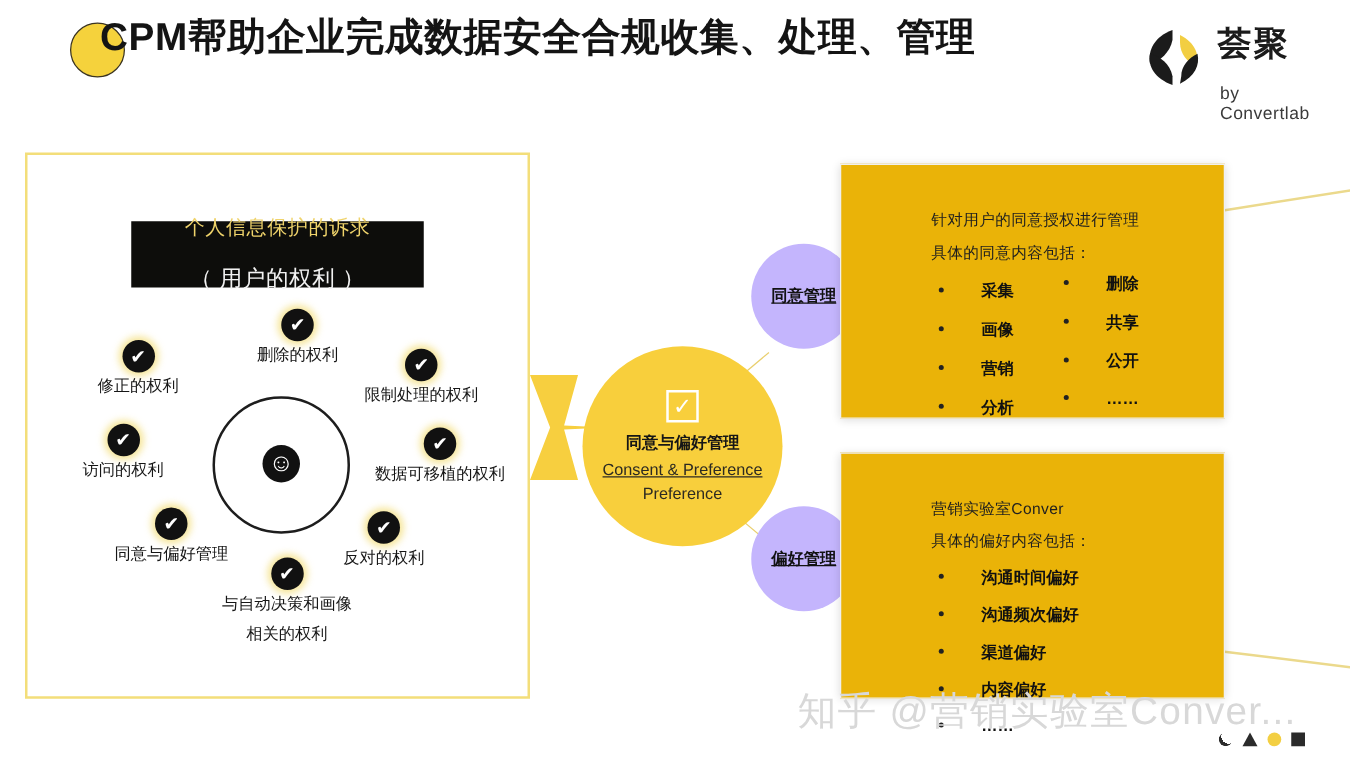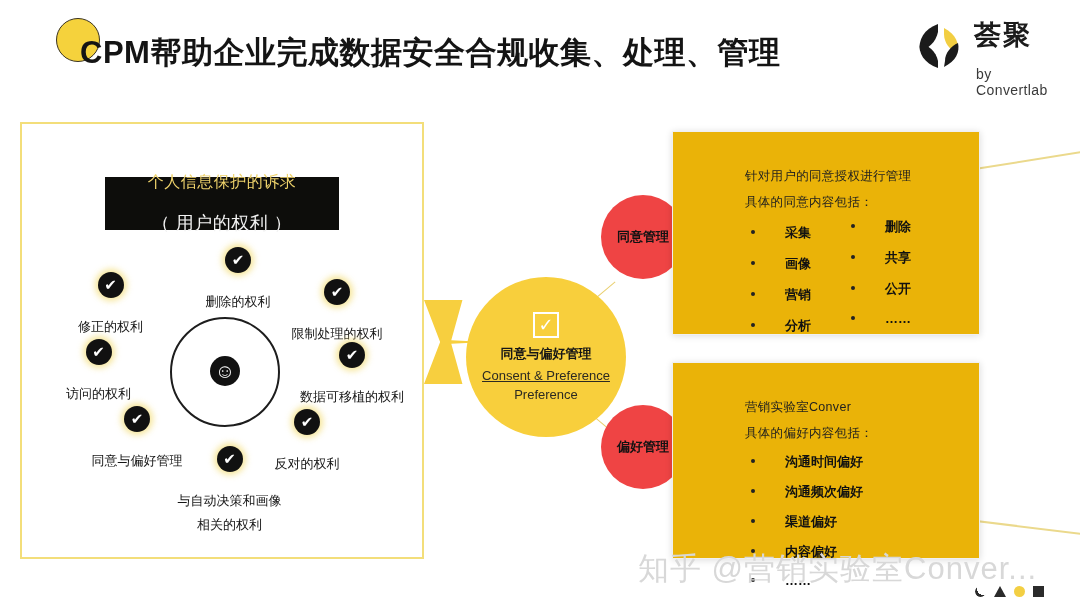--- a/index.html
+++ b/index.html
@@ -18,21 +18,21 @@
   
   #header { position: absolute; left: 0; top: 0; width: 1080px; height: 95px; }
   #title-dot {
     position: absolute; left: 56px; top: 18px;
     width: 44px; height: 44px; border-radius: 50%;
     background: #F5D23C;
     border: 1.5px solid #3a3320;
     z-index: 1;
   }
   #page-title {
-    position: absolute; left: 80px; top: 32px;
+    position: absolute; left: 80px; top: 9px;
     font-size: 31px; font-weight: bold; color: #141414;
     letter-spacing: 0.5px; white-space: nowrap;
     z-index: 2;
   }
 
   
   #logo { position: absolute; right: 18px; top: 18px; width: 150px; height: 62px; }
   #logo-mark { position: absolute; left: 2px; top: 2px; width: 52px; height: 52px; }
   #logo-cn {
     position: absolute; left: 62px; top: 2px;
@@ -78,21 +78,21 @@
   }
   .right-node { position: absolute; text-align: center; }
   .check-ico {
     width: 26px; height: 26px; border-radius: 50%;
     background: #111; color: #fff;
     display: flex; align-items: center; justify-content: center;
     font-size: 15px; font-weight: bold; margin: 0 auto;
     box-shadow: 0 0 6px 3px rgba(243,222,122,.75);
   }
   .right-label {
-    margin-top: 20px; font-size: 13px; color: #161616; white-space: nowrap;
+    margin-top: 2px; font-size: 13px; color: #161616; white-space: nowrap;
     line-height: 18px;
   }
 
   
   #arrow-in {
     position: absolute; left: 424px; top: 300px;
     width: 62px; height: 84px; background: #F7CF3F;
     clip-path: polygon(0% 0%, 62% 0%, 44% 48%, 100% 50%, 44% 52%, 62% 100%, 0% 100%, 26% 50%);
   }
   #center-circle {
@@ -107,23 +107,23 @@
     color: #fff; font-size: 18px; line-height: 22px;
     display: flex; align-items: center; justify-content: center;
     margin-bottom: 7px;
   }
   #center-cn { font-size: 13px; font-weight: bold; color: #161616; }
   #center-en1 { font-size: 13px; color: #2c2a22; margin-top: 5px; text-decoration: underline; }
   #center-en2 { font-size: 13px; color: #2c2a22; margin-top: 4px; }
 
   .sub-circle {
     position: absolute; width: 84px; height: 84px; border-radius: 50%;
-    background: #ef4444;
+    background: #c4b5fd;
     display: flex; align-items: center; justify-content: center;
-    font-size: 13px; font-weight: bold; color: #121212;
+    font-size: 13px; font-weight: bold; color: #121212; text-decoration: underline;
   }
   #circle-consent { left: 601px; top: 195px; }
   #circle-pref { left: 601px; top: 405px; }
 
   .sub-arrow {
     position: absolute; width: 30px; height: 40px; background: #F8CF3C;
     clip-path: polygon(0% 18%, 52% 18%, 52% 0%, 100% 50%, 52% 100%, 52% 82%, 0% 82%);
   }
   #arrow-consent { left: 683px; top: 217px; }
   #arrow-pref { left: 683px; top: 427px; }

